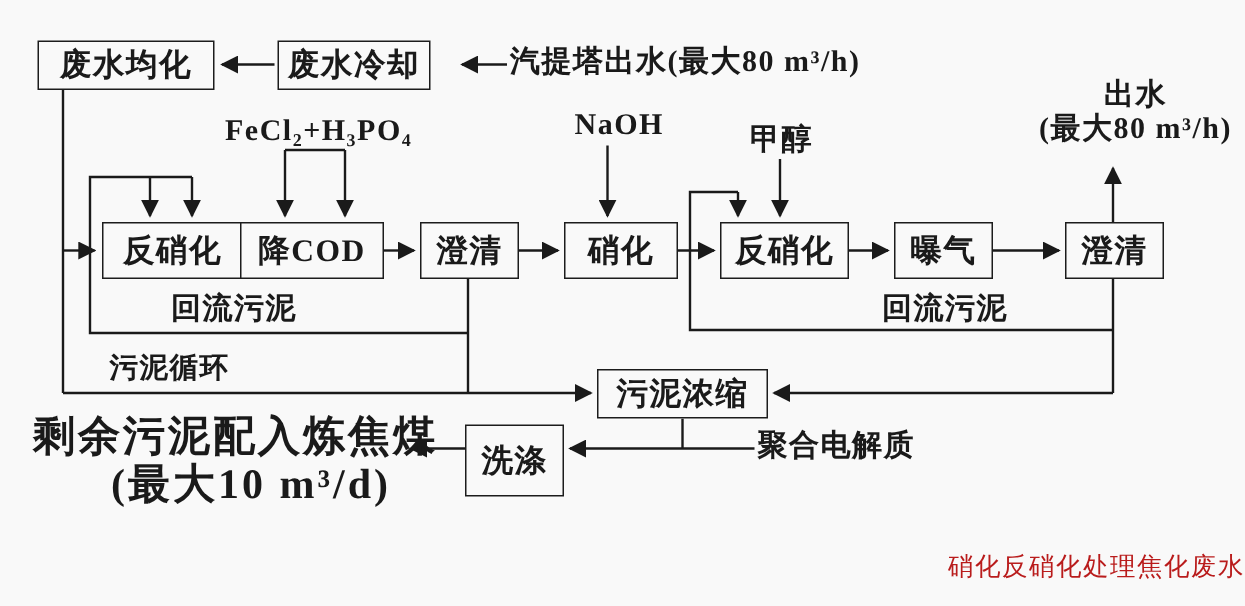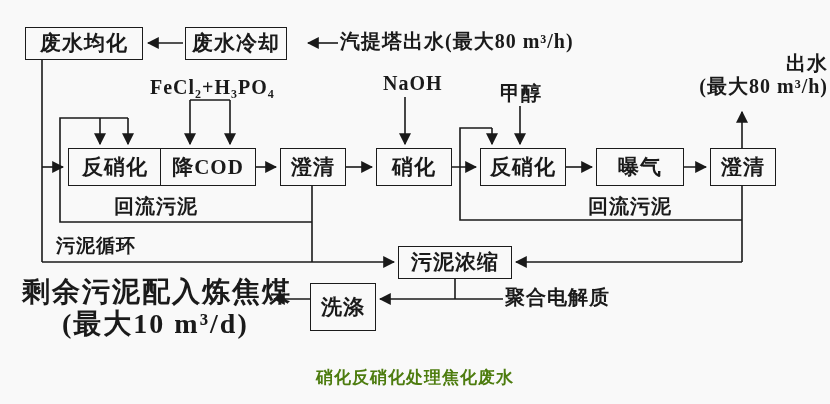--- a/index.html
+++ b/index.html
@@ -22,24 +22,24 @@
     box-sizing:border-box;
     text-align:center;
   }
   .lbl{
     position:absolute;z-index:2;
     font-weight:bold;font-size:20px;line-height:1.15;
     white-space:nowrap;letter-spacing:1px;
   }
   .lbl.small{font-size:19px;}
   .lbl.big{font-size:28px;letter-spacing:2px;}
-  .effluent{text-align:right;width:142px;}
+  .effluent{text-align:center;width:142px;}
   .caption{
     position:absolute;left:0;top:366px;width:830px;z-index:2;
-    text-align:center;font-size:17px;font-weight:700;color:#4d7c0f;
+    text-align:right;font-size:17px;font-weight:400;color:#b91c1c;
     font-family:"Liberation Serif","DejaVu Serif",serif;letter-spacing:1px;
   }
 </style>
 </head>
 <body>
 
 <div class="canvas">
 
   <svg class="svg-layer" width="830" height="360">
     <defs>
@@ -90,41 +90,41 @@
   </svg>
 
   <div class="box" style="left:25px;top:27px;width:118px;height:33px">废水均化</div>
   <div class="box" style="left:185px;top:27px;width:102px;height:33px">废水冷却</div>
 
   <div class="box" style="left:68px;top:148px;width:94px;height:38px">反硝化</div>
   <div class="box" style="left:160px;top:148px;width:96px;height:38px">降COD</div>
   <div class="box" style="left:280px;top:148px;width:66px;height:38px">澄清</div>
   <div class="box" style="left:376px;top:148px;width:76px;height:38px">硝化</div>
   <div class="box" style="left:480px;top:148px;width:86px;height:38px">反硝化</div>
-  <div class="box" style="left:596px;top:148px;width:88px;height:38px">曝气</div>
+  <div class="box" style="left:596px;top:148px;width:66px;height:38px">曝气</div>
   <div class="box" style="left:710px;top:148px;width:66px;height:38px">澄清</div>
 
   <div class="box" style="left:398px;top:246px;width:114px;height:33px">污泥浓缩</div>
   <div class="box" style="left:310px;top:283px;width:66px;height:48px">洗涤</div>
 
   <div class="lbl" style="left:340px;top:30px">汽提塔出水(最大80 m³/h)</div>
   <div class="lbl" style="left:383px;top:72px">NaOH</div>
   <div class="lbl" style="left:150px;top:76px">FeCl₂+H₃PO₄</div>
   <div class="lbl" style="left:500px;top:82px">甲醇</div>
 
   <div class="lbl effluent" style="left:686px;top:52px">
     <div>出水</div>
     <div>(最大80 m³/h)</div>
   </div>
 
   <div class="lbl" style="left:114px;top:195px">回流污泥</div>
   <div class="lbl" style="left:588px;top:195px">回流污泥</div>
-  <div class="lbl small" style="left:56px;top:235px">污泥循环</div>
+  <div class="lbl small" style="left:73px;top:235px">污泥循环</div>
 
   <div class="lbl big" style="left:22px;top:276px">
     <div>剩余污泥配入炼焦煤</div>
-    <div style="margin-left:40px">(最大10 m³/d)</div>
+    <div style="margin-left:52px">(最大10 m³/d)</div>
   </div>
 
   <div class="lbl" style="left:505px;top:286px">聚合电解质</div>
 
   <div class="caption">硝化反硝化处理焦化废水</div>
 </div>
 
 </body></html>

